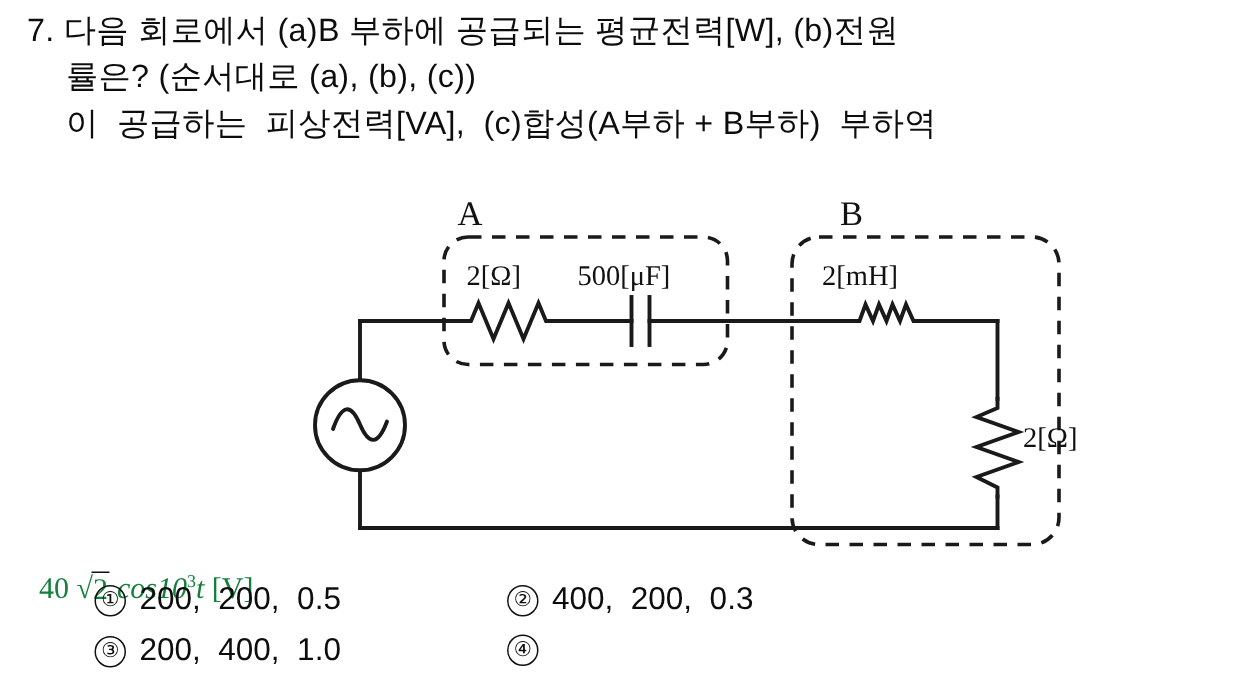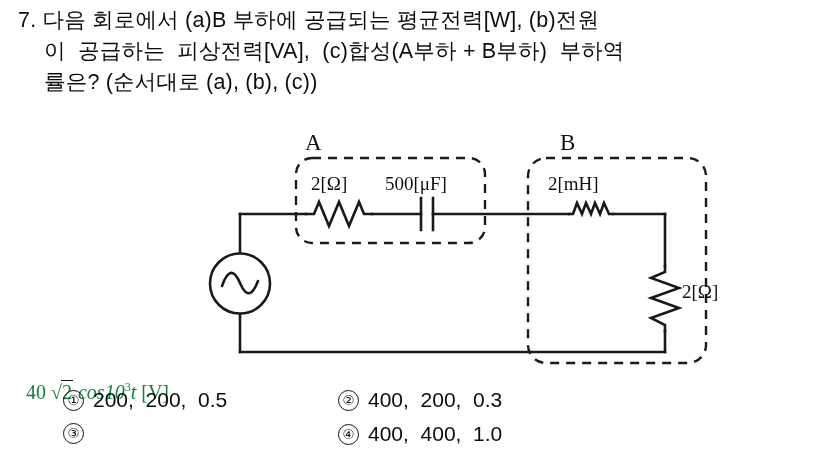--- a/index.html
+++ b/index.html
@@ -108,22 +108,22 @@
   }
   .srclabel .unit { font-style: normal; }
 </style>
 </head>
 <body>
 
 <div id="page">
 
   <div class="question">
     <span class="q-line l1">7. 다음 회로에서 (a)B 부하에 공급되는 평균전력[W], (b)전원</span>
+    <span class="q-line l3">률은? (순서대로 (a), (b), (c))</span>
     <span class="q-line l2">이  공급하는  피상전력[VA],  (c)합성(A부하 + B부하)  부하역</span>
-    <span class="q-line l3">률은? (순서대로 (a), (b), (c))</span>
   </div>
 
   <div class="circuit">
     <svg width="826" height="260" viewBox="0 0 826 260" xmlns="http://www.w3.org/2000/svg">
       <g fill="none" stroke="#1a1a1a" stroke-width="2.6" stroke-linecap="square">
 
         <path d="M 240 96 L 306 96"></path>
 
         <path d="M 306 96 L 314 96 L 319 84 L 329 108 L 339 84 L 349 108 L 359 84 L 364 96 L 372 96" stroke-linejoin="miter"></path>
 
@@ -174,20 +174,20 @@
     <div class="choice c1">
       <span class="marker">①</span>
       <span>200,  200,  0.5</span>
     </div>
     <div class="choice c2">
       <span class="marker">②</span>
       <span>400,  200,  0.3</span>
     </div>
     <div class="choice c3">
       <span class="marker">③</span>
+      <span>200,  400,  1.0</span>
     </div>
     <div class="choice c4">
       <span class="marker">④</span>
-      <span>400,  400,  1.0</span>
     </div>
   </div>
 
 </div>
 
 </body></html>

